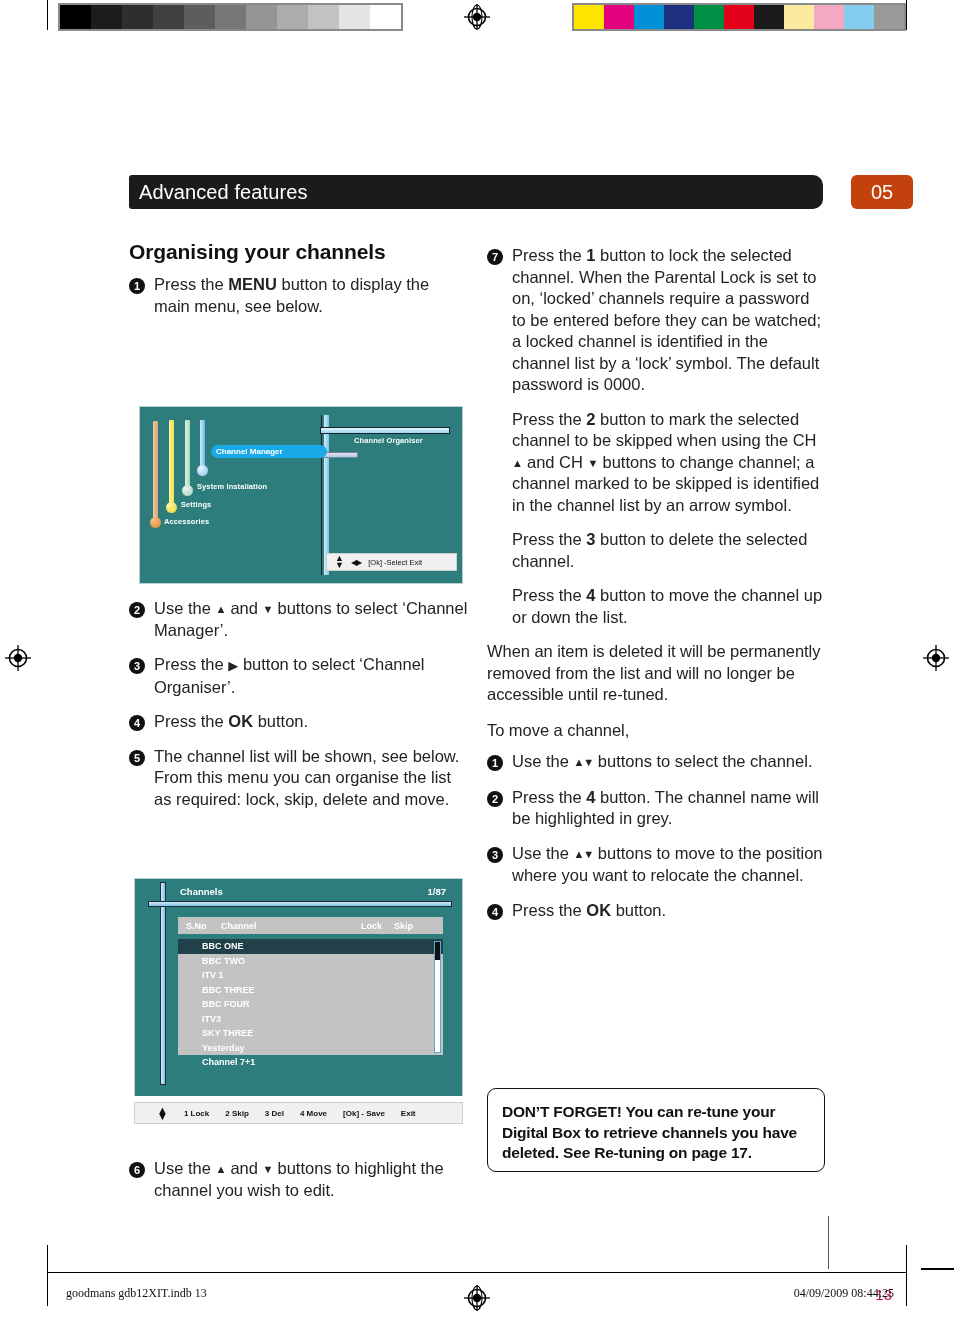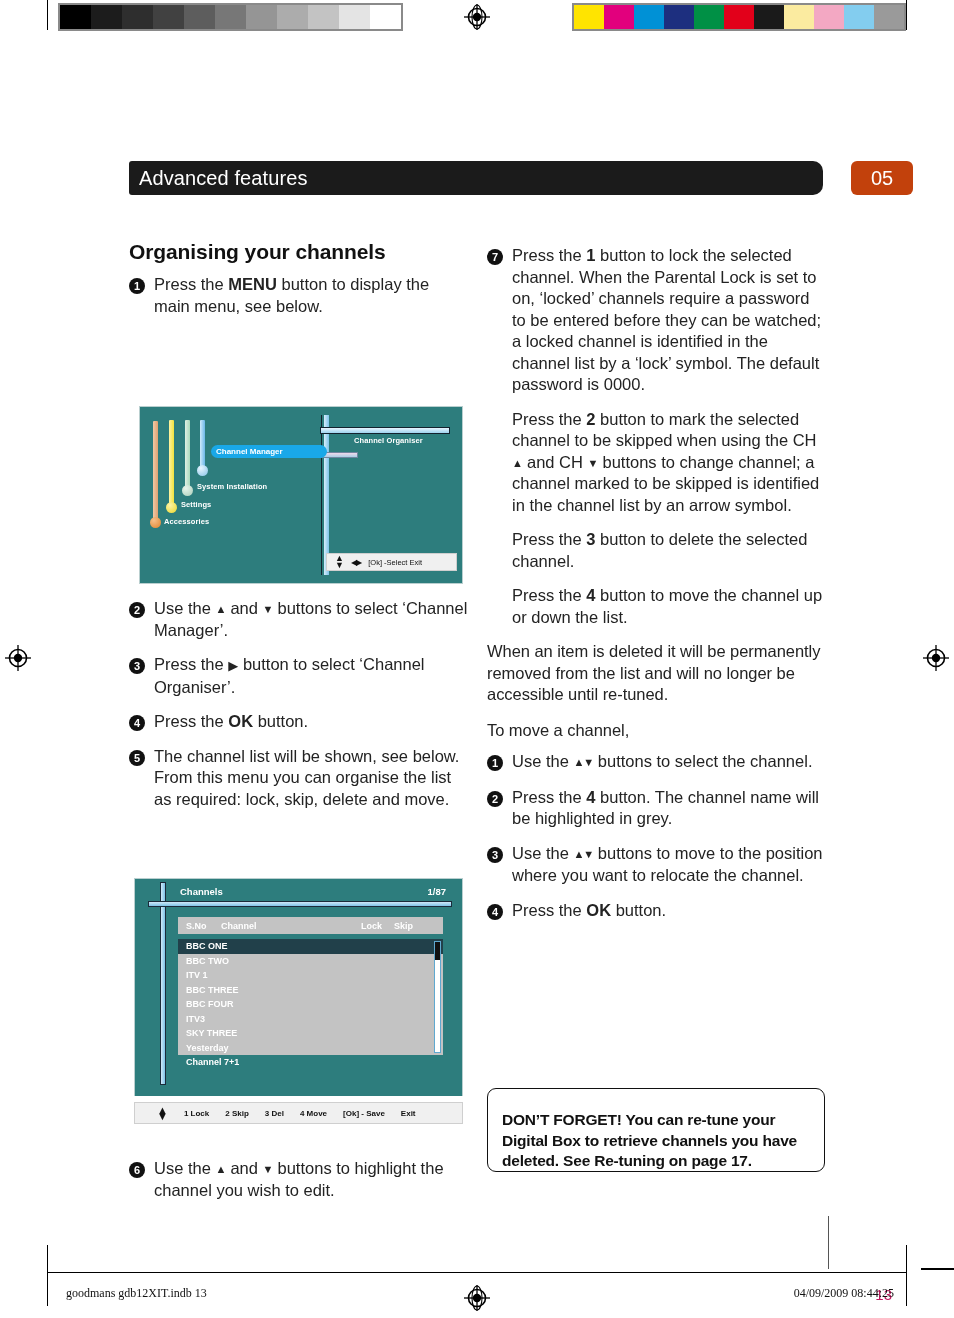--- a/index.html
+++ b/index.html
@@ -35,21 +35,21 @@
   .crop { position:absolute; background:#000; }
   #crop-tl-v { left: 47px; top: 0px; width: 1px; height: 30px; }
   #crop-tr-v { left: 906px; top: 0px; width: 1px; height: 30px; }
   #crop-bl-v { left: 47px;  top: 1245px; width: 1px; height: 44px; }
   #crop-br-v { left: 906px; top: 1245px; width: 1px; height: 44px; }
 
   
   #page { position: absolute; left: 0; top: 0; width: 954px; height: 1318px; }
 
   
-  #hdr-wrap { position: absolute; left: 129px; top: 161px; width: 784px; height: 34px; }
+  #hdr-wrap { position: absolute; left: 129px; top: 175px; width: 784px; height: 34px; }
   #hdr-bar {
     position: absolute; left: 0; top: 0; width: 694px; height: 34px;
     background: #1b1b1b; border-radius: 3px 10px 10px 3px;
     display: flex; align-items: center;
   }
   #hdr-title {
     color: #ffffff; font-size: 20px; letter-spacing: .1px;
     padding-left: 10px; font-weight: 400;
     font-family: "Liberation Sans", sans-serif;
   }
@@ -177,40 +177,40 @@
     background: #c3c3c3;
     display:flex; align-items:center;
   }
   #tv2-colhdr span { color:#ffffff; font-size: 9px; font-weight:bold; position:absolute; }
   #tv2-list {
     position:absolute; left: 43px; top: 60px; width: 265px; height: 116px;
     background: #c3c3c3;
   }
   #tv2-list .row {
     height: 14.5px; display:flex; align-items:center;
-    padding-left: 8px; color:#ffffff; font-size: 9px; font-weight:bold;
+    padding-left: 24px; color:#ffffff; font-size: 9px; font-weight:bold;
   }
   #tv2-list .row.sel { background: #21404a; color:#ffffff; }
   #tv2-scroll {
     position:absolute; right: 2px; top: 2px; width: 7px; height: 112px;
     background: #ffffff; border: 1px solid #5fa8cf;
   }
   #tv2-scroll .thumb { position:absolute; left:0; top:0; width:100%; height: 18px; background:#111; }
   #tv2-footer {
     position:absolute; left: 0; top: 224px; width: 329px; height: 22px;
     background: #f0f0f0; border: 1px solid #cfcfcf;
     display:flex; align-items:center; gap: 16px; padding-left: 22px;
   }
   #tv2-footer .lbl { font-size: 8px; color:#111; font-weight:bold; white-space:nowrap; }
 
   
   #dontforget {
     position: absolute; left: 487px; top: 1088px; width: 338px; height: 84px;
     border: 1.5px solid #111; border-radius: 9px;
-    padding: 21px 14px;
+    padding: 13px 14px;
   }
   #dontforget p {
     margin: 0; font-size: 15.5px; line-height: 20.5px;
     font-weight: bold; color:#111; letter-spacing: -0.2px;
   }
 
   
   #pagenum {
     position: absolute; right: 62px; top: 1286px;
     font-size: 15px; color:#be185d;

